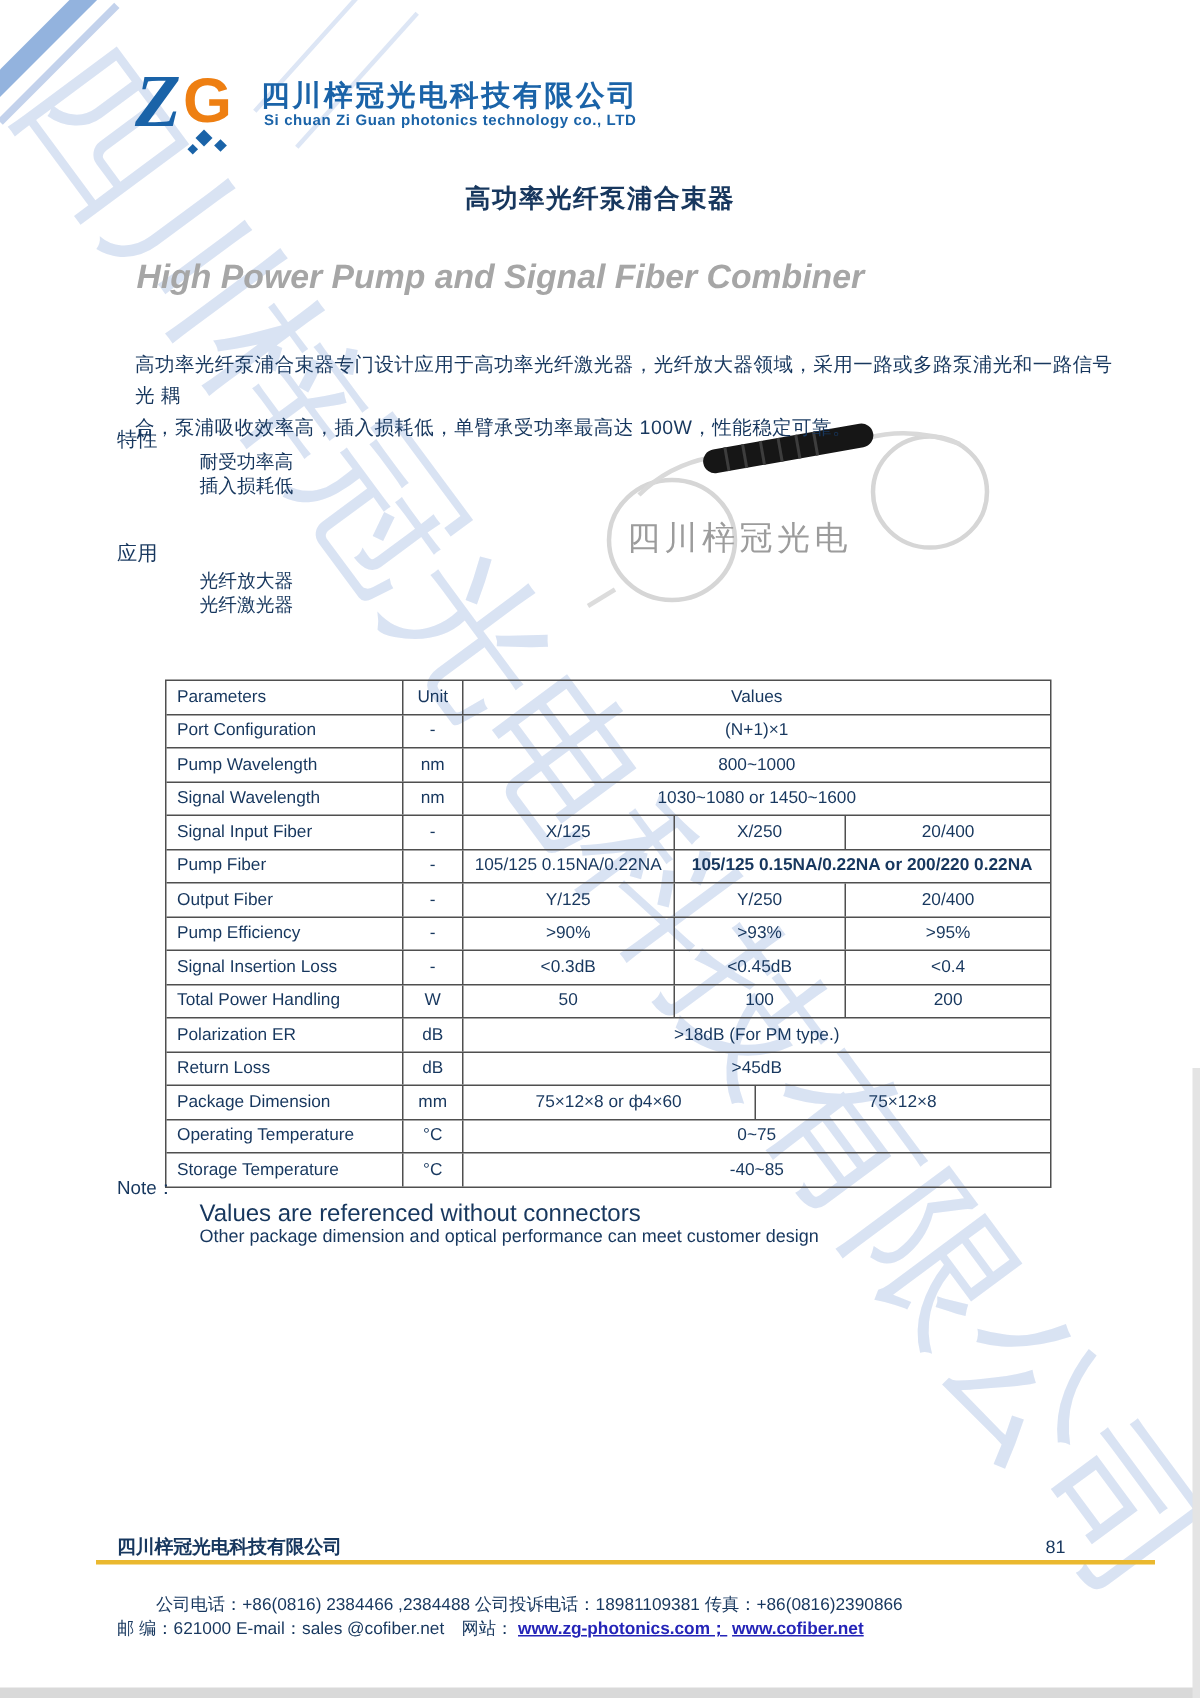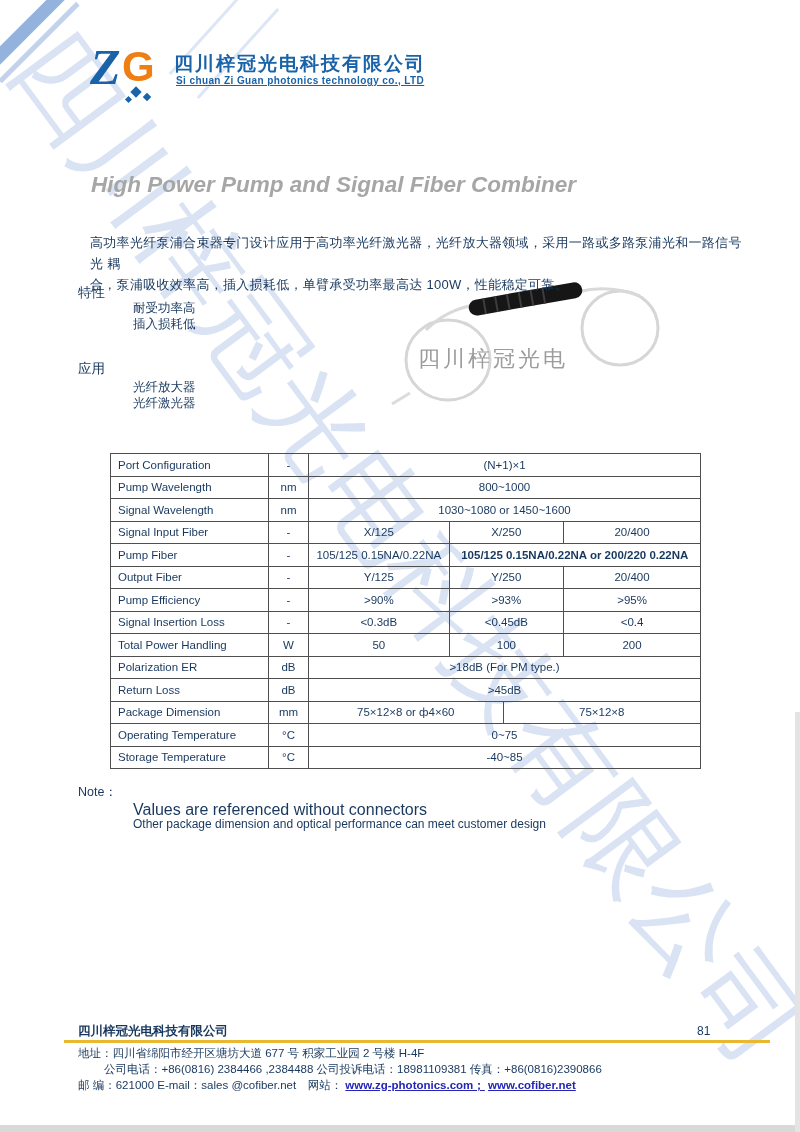--- a/index.html
+++ b/index.html
@@ -34,21 +34,21 @@
 
   
   .logo{position:absolute;left:90px;top:40px;width:80px;height:62px;z-index:2;}
   .logo-z{position:absolute;left:0;top:2px;font-size:50px;line-height:1;font-weight:bold;font-style:italic;color:var(--brand-blue);font-family:"Liberation Serif",serif;}
   .logo-g{position:absolute;left:32px;top:6px;font-size:42px;line-height:1;font-weight:bold;color:var(--brand-orange);font-family:"Liberation Sans",sans-serif;}
   .logo-dot{position:absolute;background:var(--brand-blue);transform:rotate(45deg);}
   .dot1{left:42px;top:48px;width:8px;height:8px;}
   .dot2{left:54px;top:54px;width:6px;height:6px;}
   .dot3{left:36px;top:57px;width:5px;height:5px;}
   .company-cn{position:absolute;left:174px;top:51px;font-size:19px;font-weight:bold;letter-spacing:2px;color:var(--brand-blue);z-index:2;}
-  .company-en{position:absolute;left:176px;top:75px;font-size:10px;font-weight:bold;letter-spacing:.4px;color:var(--brand-blue);z-index:2;text-decoration:underline;}
+  .company-en{position:absolute;left:176px;top:75px;font-size:10px;font-weight:bold;letter-spacing:.4px;color:var(--brand-blue);z-index:2;}
 
   
   .title-cn{position:absolute;left:0;top:121px;width:100%;margin:0;text-align:center;font-size:17px;font-weight:bold;letter-spacing:1px;color:var(--navy);z-index:2;}
   .title-en{position:absolute;left:91px;top:172px;margin:0;font-size:22.5px;font-weight:bold;font-style:italic;color:var(--subtitle-gray);z-index:2;}
 
   
   .desc{position:absolute;left:90px;top:232px;width:660px;margin:0;font-size:13px;line-height:21px;letter-spacing:.3px;color:var(--navy);z-index:2;}
   .sec-label{position:absolute;left:78px;font-size:13.5px;color:var(--navy);z-index:2;}
   .sec-item{position:absolute;left:133px;font-size:12.5px;color:var(--navy);z-index:2;}
   .feat-label{top:284px;} .feat-i0{top:300px;} .feat-i1{top:316px;}
@@ -97,20 +97,21 @@
   <div class="logo">
     <span class="logo-z">Z</span>
     <span class="logo-g">G</span>
     <span class="logo-dot dot1"></span>
     <span class="logo-dot dot2"></span>
     <span class="logo-dot dot3"></span>
   </div>
   <div class="company-cn">四川梓冠光电科技有限公司</div>
   <div class="company-en">Si chuan Zi Guan  photonics  technology co., LTD</div>
 
+  <h1 class="title-cn">高功率光纤泵浦合束器</h1>
   <h2 class="title-en">High Power Pump and Signal Fiber Combiner</h2>
 
   <p class="desc">
     <span>高功率光纤泵浦合束器专门设计应用于高功率光纤激光器，光纤放大器领域，采用一路或多路泵浦光和一路信号光 耦</span><br>
     <span>合，泵浦吸收效率高，插入损耗低，单臂承受功率最高达 100W，性能稳定可靠。</span>
   </p>
 
   <div class="sec-label feat-label">特性</div>
   <div class="sec-item feat-i0">耐受功率高</div>
   <div class="sec-item feat-i1">插入损耗低</div>
@@ -131,20 +132,27 @@
       <line x1="108" y1="13" x2="108" y2="29" stroke="#3d3d3d" stroke-width="2"></line>
       <line x1="120" y1="13" x2="120" y2="29" stroke="#3d3d3d" stroke-width="2"></line>
       <line x1="132" y1="13" x2="132" y2="29" stroke="#3d3d3d" stroke-width="2"></line>
       <line x1="144" y1="13" x2="144" y2="29" stroke="#3d3d3d" stroke-width="2"></line>
       <line x1="156" y1="13" x2="156" y2="29" stroke="#3d3d3d" stroke-width="2"></line>
     </g>
     <text x="30" y="88" font-size="22" letter-spacing="3" fill="#9c9c9c">四川梓冠光电</text>
   </svg>
 
   <div class="spec-table">
+    <div class="trow thead">
+      <div class="cell param">Parameters</div>
+      <div class="cell unit">Unit</div>
+      <div class="values">
+        <div class="cell vcell" style="flex:1">Values</div>
+      </div>
+    </div>
   <div class="trow">
         <div class="cell param">Port Configuration</div>
         <div class="cell unit">-</div>
         <div class="values">
           <div class="cell vcell" style="flex: 1 1 0%;">(N+1)×1</div>
         </div>
       </div>
       <div class="trow">
         <div class="cell param">Pump Wavelength</div>
         <div class="cell unit">nm</div>
@@ -250,21 +258,20 @@
       </div>
     </div>
 
   <div class="note-label">Note：</div>
   <div class="note-i0">Values are referenced without connectors</div>
   <div class="note-i1">Other package dimension and optical performance can meet customer design</div>
 
   <div class="f-company">四川梓冠光电科技有限公司</div>
   <div class="f-page">81</div>
   <div class="f-goldline"></div>
-  <div class="f-line f-address">地址：四川省绵阳市经开区塘坊大道 677 号 积家工业园 2 号楼 H-4F</div>
   <div class="f-line f-phone">公司电话：+86(0816) 2384466 ,2384488  公司投诉电话：18981109381 传真：+86(0816)2390866</div>
   <div class="f-line f-mail">
     <span>邮 编：621000 E-mail：sales @cofiber.net　网站：</span>
     <a class="f-link">www.zg-photonics.com；</a>
     <span> </span>
     <a class="f-link">www.cofiber.net</a>
   </div>
 
 </div>
 

